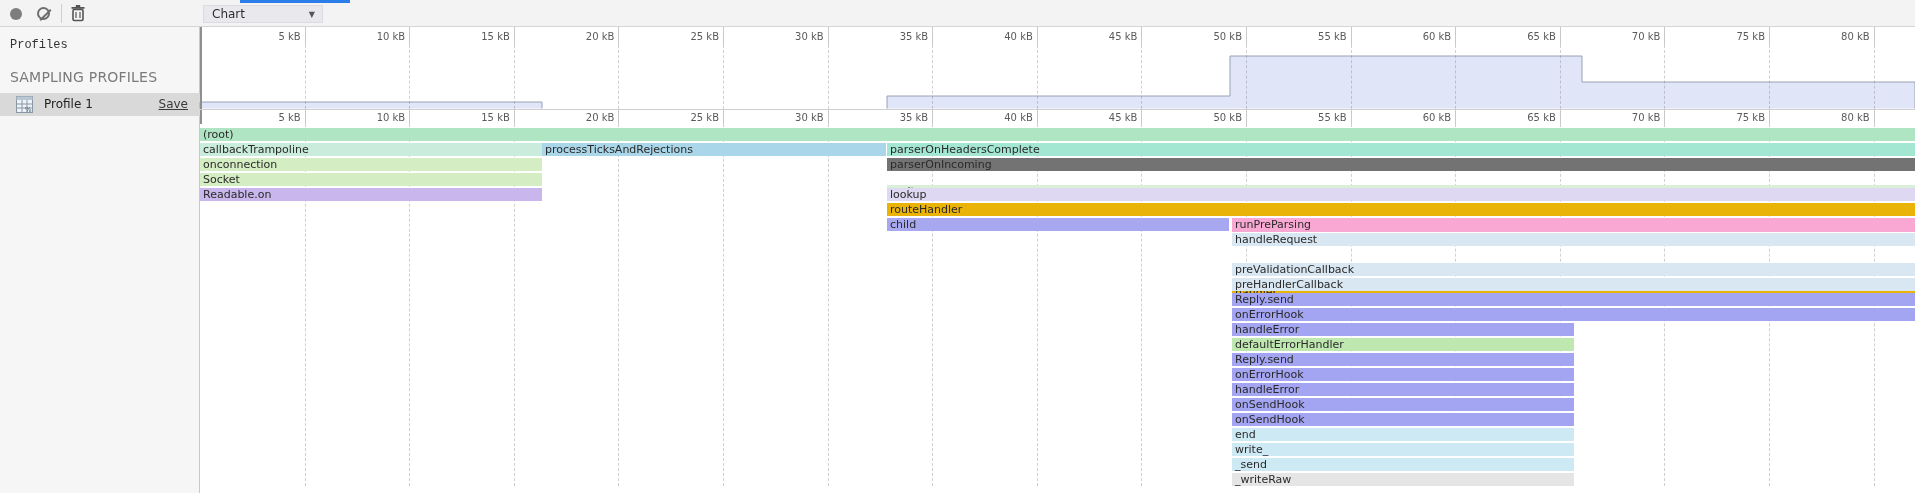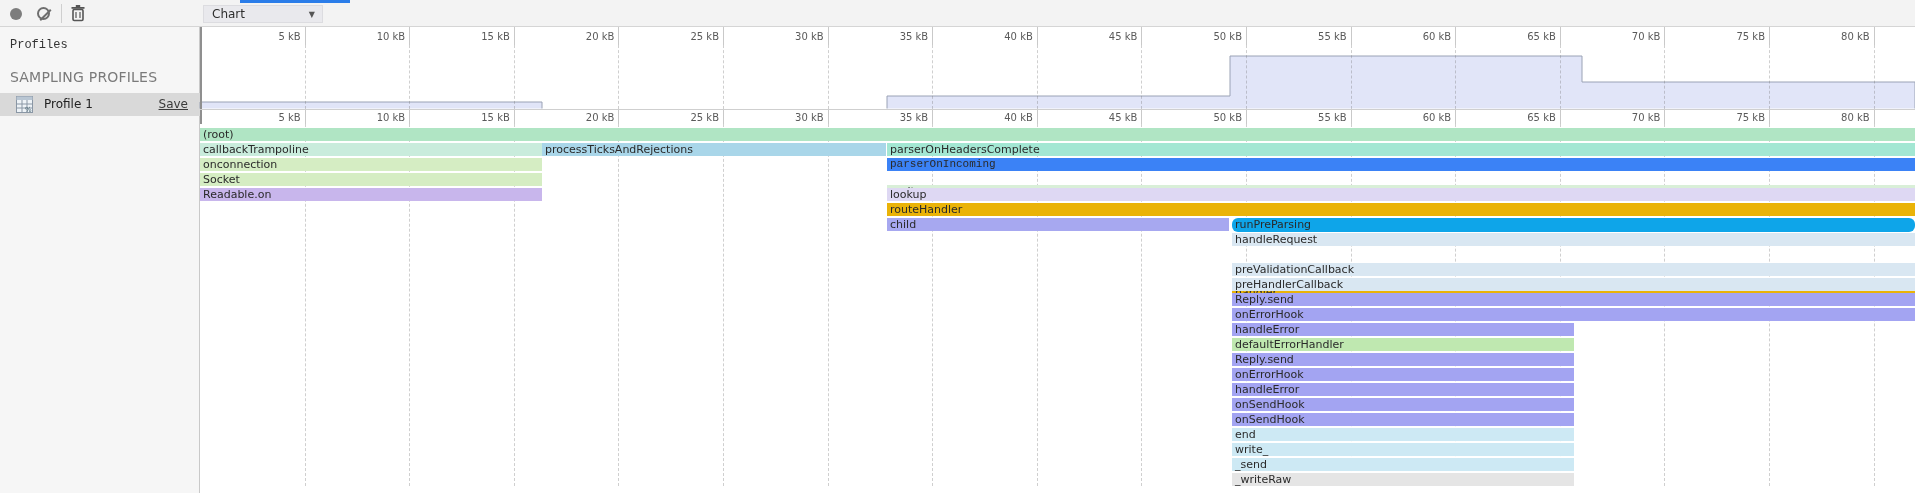--- a/index.html
+++ b/index.html
@@ -196,28 +196,28 @@
       <div class="ruler-label" style="left: 1809.6px; top: 111px; position: absolute;">80 kB</div>
       <div class="tick-seg tick-solid" style="left: 1873.6px; top: 27px; height: 18px; position: absolute;"></div>
       <div class="tick-seg tick-dash" style="left: 1873.6px; top: 45px; height: 64px; position: absolute;"></div>
       <div class="tick-seg tick-solid" style="left: 1873.6px; top: 110px; height: 14px; position: absolute;"></div>
       <div class="tick-seg tick-dash" style="left: 1873.6px; top: 124px; height: 362px; position: absolute;"></div>
       <div class="flame-block" style="left: 200px; top: 128px; width: 1715px; height: 13px; background: rgb(176, 229, 196); position: absolute;">(root)</div>
       <div class="flame-block" style="left: 200px; top: 143px; width: 344px; height: 13px; background: rgb(201, 236, 220); position: absolute;">callbackTrampoline</div>
       <div class="flame-block" style="left: 542px; top: 143px; width: 344px; height: 13px; background: rgb(169, 214, 233); position: absolute;">processTicksAndRejections</div>
       <div class="flame-block" style="left: 887px; top: 143px; width: 1028px; height: 13px; background: rgb(163, 231, 211); position: absolute;">parserOnHeadersComplete</div>
       <div class="flame-block" style="left: 200px; top: 158px; width: 342px; height: 13px; background: rgb(213, 237, 195); position: absolute;">onconnection</div>
-      <div class="flame-block" style="left: 887px; top: 158px; width: 1028px; height: 13px; background: #3b82f6; position: absolute; font-family: Liberation Mono, monospace;">parserOnIncoming</div>
+      <div class="flame-block" style="left: 887px; top: 158px; width: 1028px; height: 13px; background: #737373; position: absolute;">parserOnIncoming</div>
       <div class="flame-block" style="left: 200px; top: 173px; width: 342px; height: 13px; background: rgb(213, 237, 195); position: absolute;">Socket</div>
       <div class="flame-block" style="left: 887px; top: 173px; width: 1028px; height: 13px; background: rgb(217, 239, 216); position: absolute; margin-top: 12px;">emit</div>
       <div class="flame-block" style="left: 200px; top: 188px; width: 342px; height: 13px; background: rgb(200, 182, 236); position: absolute;">Readable.on</div>
       <div class="flame-block" style="left: 887px; top: 188px; width: 1028px; height: 13px; background: rgb(222, 216, 243); position: absolute;">lookup</div>
       <div class="flame-block" style="left: 887px; top: 203px; width: 1028px; height: 13px; background: #eab308; position: absolute;">routeHandler</div>
       <div class="flame-block dotted" style="left: 887px; top: 218px; width: 342px; height: 13px; background: rgb(167, 168, 240); position: absolute;">child</div>
-      <div class="flame-block" style="left: 1232px; top: 218px; width: 683px; height: 14px; background: #0ea5e9; position: absolute; border-radius: 6px;">runPreParsing</div>
+      <div class="flame-block" style="left: 1232px; top: 218px; width: 683px; height: 14px; background: #f9a8d4; position: absolute;">runPreParsing</div>
       <div class="flame-block" style="left: 1232px; top: 233px; width: 683px; height: 13px; background: rgb(217, 231, 242); position: absolute;">handleRequest</div>
       <div class="flame-block" style="left: 1232px; top: 248px; width: 683px; height: 18px; background: #eab308; position: absolute; margin-top: 38px;">handler</div>
       <div class="flame-block" style="left: 1232px; top: 263px; width: 683px; height: 13px; background: rgb(217, 231, 242); position: absolute;">preValidationCallback</div>
       <div class="flame-block" style="left: 1232px; top: 278px; width: 683px; height: 13px; background: rgb(217, 231, 242); position: absolute;">preHandlerCallback</div>
       <div class="flame-block" style="left: 1232px; top: 293px; width: 683px; height: 13px; background: rgb(163, 164, 242); position: absolute;">Reply.send</div>
       <div class="flame-block" style="left: 1232px; top: 308px; width: 683px; height: 13px; background: rgb(163, 164, 242); position: absolute;">onErrorHook</div>
       <div class="flame-block" style="left: 1232px; top: 323px; width: 342px; height: 13px; background: rgb(163, 164, 242); position: absolute;">handleError</div>
       <div class="flame-block" style="left: 1232px; top: 338px; width: 342px; height: 13px; background: rgb(191, 232, 176); position: absolute;">defaultErrorHandler</div>
       <div class="flame-block" style="left: 1232px; top: 353px; width: 342px; height: 13px; background: rgb(163, 164, 242); position: absolute;">Reply.send</div>
       <div class="flame-block" style="left: 1232px; top: 368px; width: 342px; height: 13px; background: rgb(163, 164, 242); position: absolute;">onErrorHook</div>

